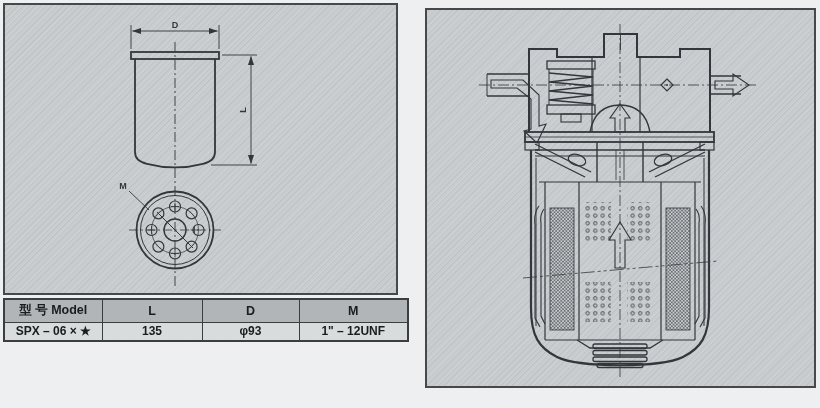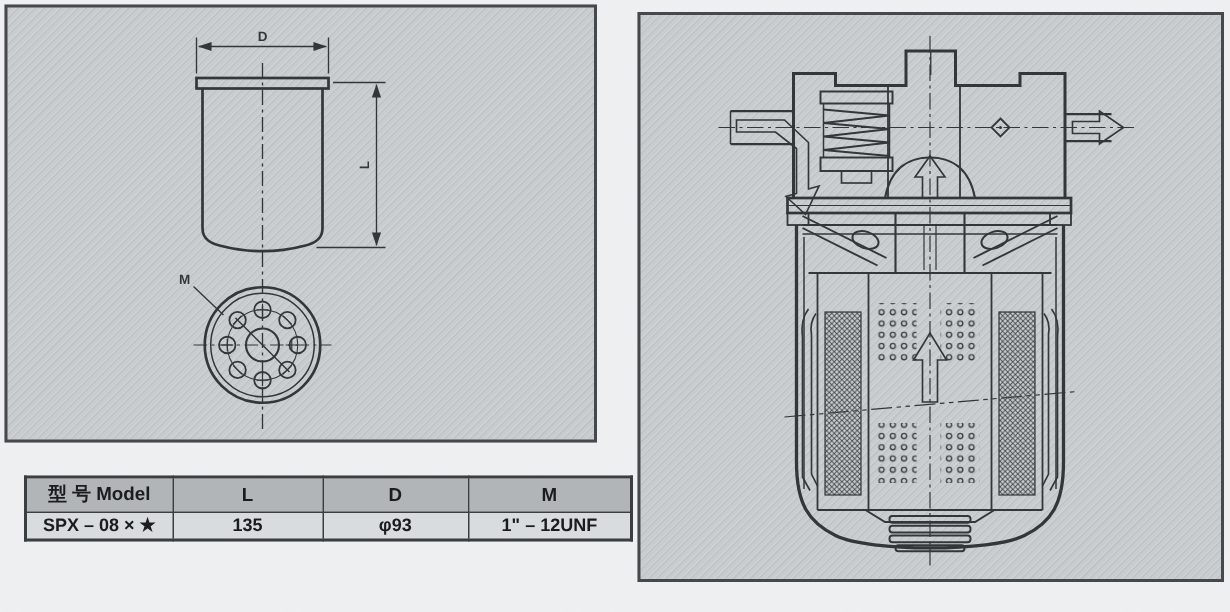--- a/index.html
+++ b/index.html
@@ -22,26 +22,25 @@
     position:absolute;
     background:
       repeating-linear-gradient(135deg, rgba(255,255,255,.09) 0 1px, rgba(40,45,55,.05) 1px 2px, transparent 2px 4px),
       var(--panel-bg);
     border:2px solid var(--panel-border);
   }
   .panel svg{display:block;width:100%;height:100%}
   #dim-panel{left:3px;top:3px;width:395px;height:292px;}
   #section-panel{left:425px;top:8px;width:391px;height:380px;}
   table.spec{
-    position:absolute;left:16px;top:298px;width:404px;
+    position:absolute;left:3px;top:298px;width:404px;
     border-collapse:collapse;table-layout:fixed;
     font-size:12px;font-weight:bold;color:var(--text);
     background:var(--table-row-bg);
     border:2px solid var(--table-border);
-    margin-top:19px;
   }
   table.spec th,table.spec td{
     border:1.5px solid var(--table-border);
     text-align:center;vertical-align:middle;
     padding:0 2px;white-space:nowrap;overflow:hidden;
   }
   table.spec th{height:23px;background:var(--table-header-bg);font-size:12.5px;}
   table.spec td{height:19px;}
   text{fill:var(--line);font-family:"Liberation Sans",sans-serif;font-weight:bold;}
 </style>
@@ -123,21 +122,21 @@
     <thead>
       <tr>
         <th>型 号 Model</th>
         <th>L</th>
         <th>D</th>
         <th>M</th>
       </tr>
     </thead>
     <tbody>
       <tr>
-        <td>SPX – 08 × ★</td>
+        <td>SPX – 06 × ★</td>
         <td>135</td>
         <td>φ93</td>
         <td>1" – 12UNF</td>
       </tr>
     </tbody>
   </table>
 
   <div class="panel" id="section-panel">
     <svg viewBox="0 0 387 376">
       <defs>

